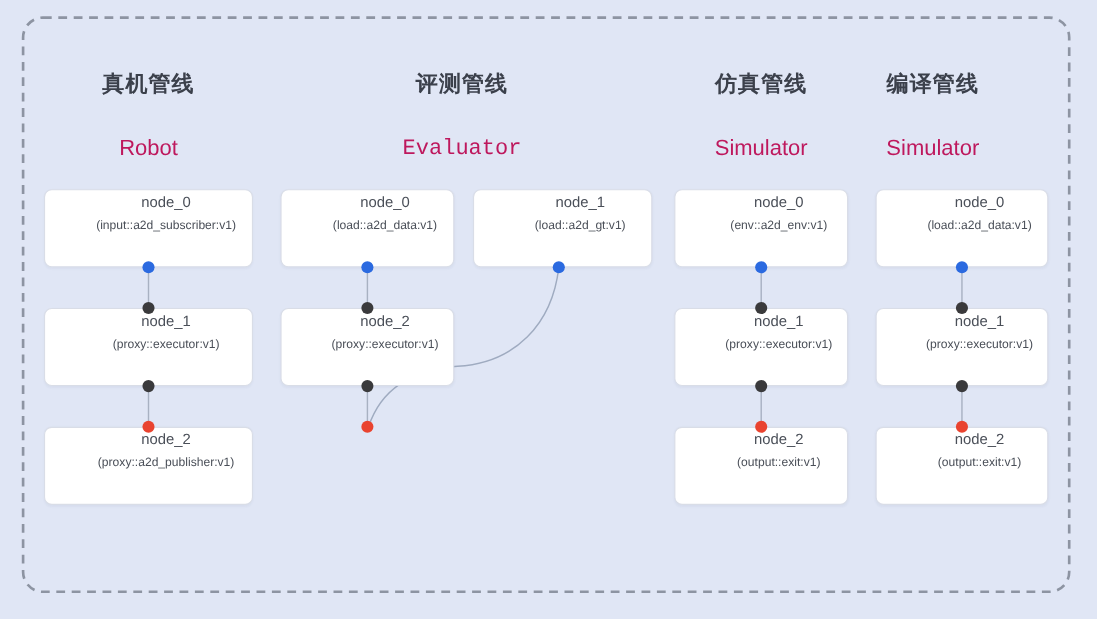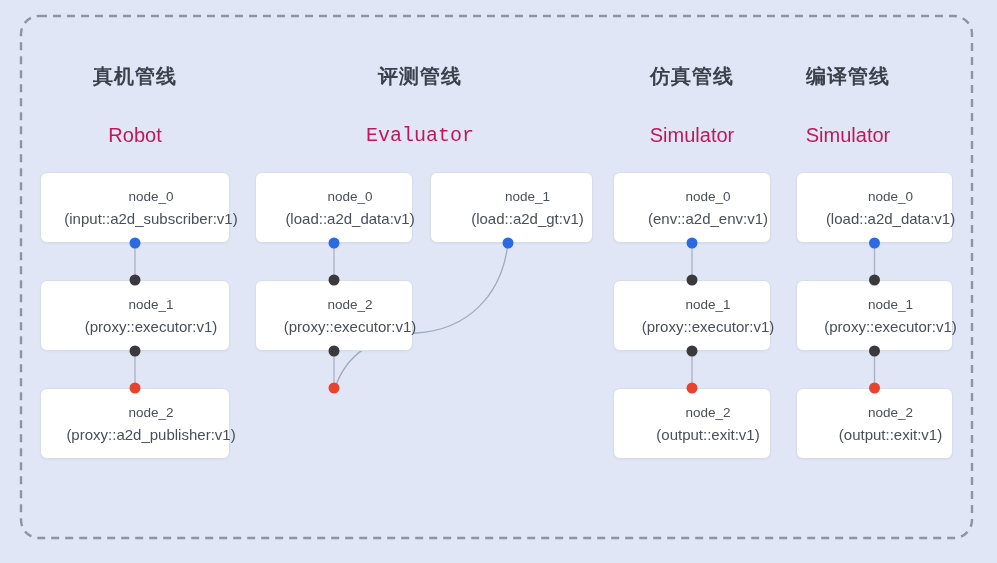--- a/index.html
+++ b/index.html
@@ -30,30 +30,30 @@
   }
   .title-en{
     top:124px;font-size:20px;font-weight:400;color:#be185d;
   }
   .t1{left:135px;} .t2{left:420px;font-family:Liberation Mono, monospace;} .t3{left:692px;} .t4{left:848px;}
 
   
   .node{
     position:absolute;z-index:2;height:71px;box-sizing:border-box;
     background:#ffffff;border:1px solid #d9dde7;border-radius:7px;
-    display:flex;flex-direction:column;justify-content:center;align-items:center;
+    display:flex;flex-direction:column;align-items:center;
     gap:1px;
     box-shadow:0 1px 2px rgba(60,70,110,0.05);
     padding-left:32px;
   }
   .node .nl{
     font-size:13.5px;color:#4a4f58;line-height:21px;white-space:nowrap;
   }
   .node .ns{
-    font-size:15px;color:#4a4f58;line-height:21px;white-space:nowrap;
+    font-size:11px;color:#4a4f58;line-height:21px;white-space:nowrap;
   }
   .c1{left:40px;width:190px;}
   .c2{left:255px;width:158px;}
   .c2b{left:430px;width:163px;}
   .c3{left:613px;width:158px;}
   .c4{left:796px;width:157px;}
   .r1{top:172px;} .r2{top:280px;} .r3{top:388px;}
 </style>
 </head>
 <body>

